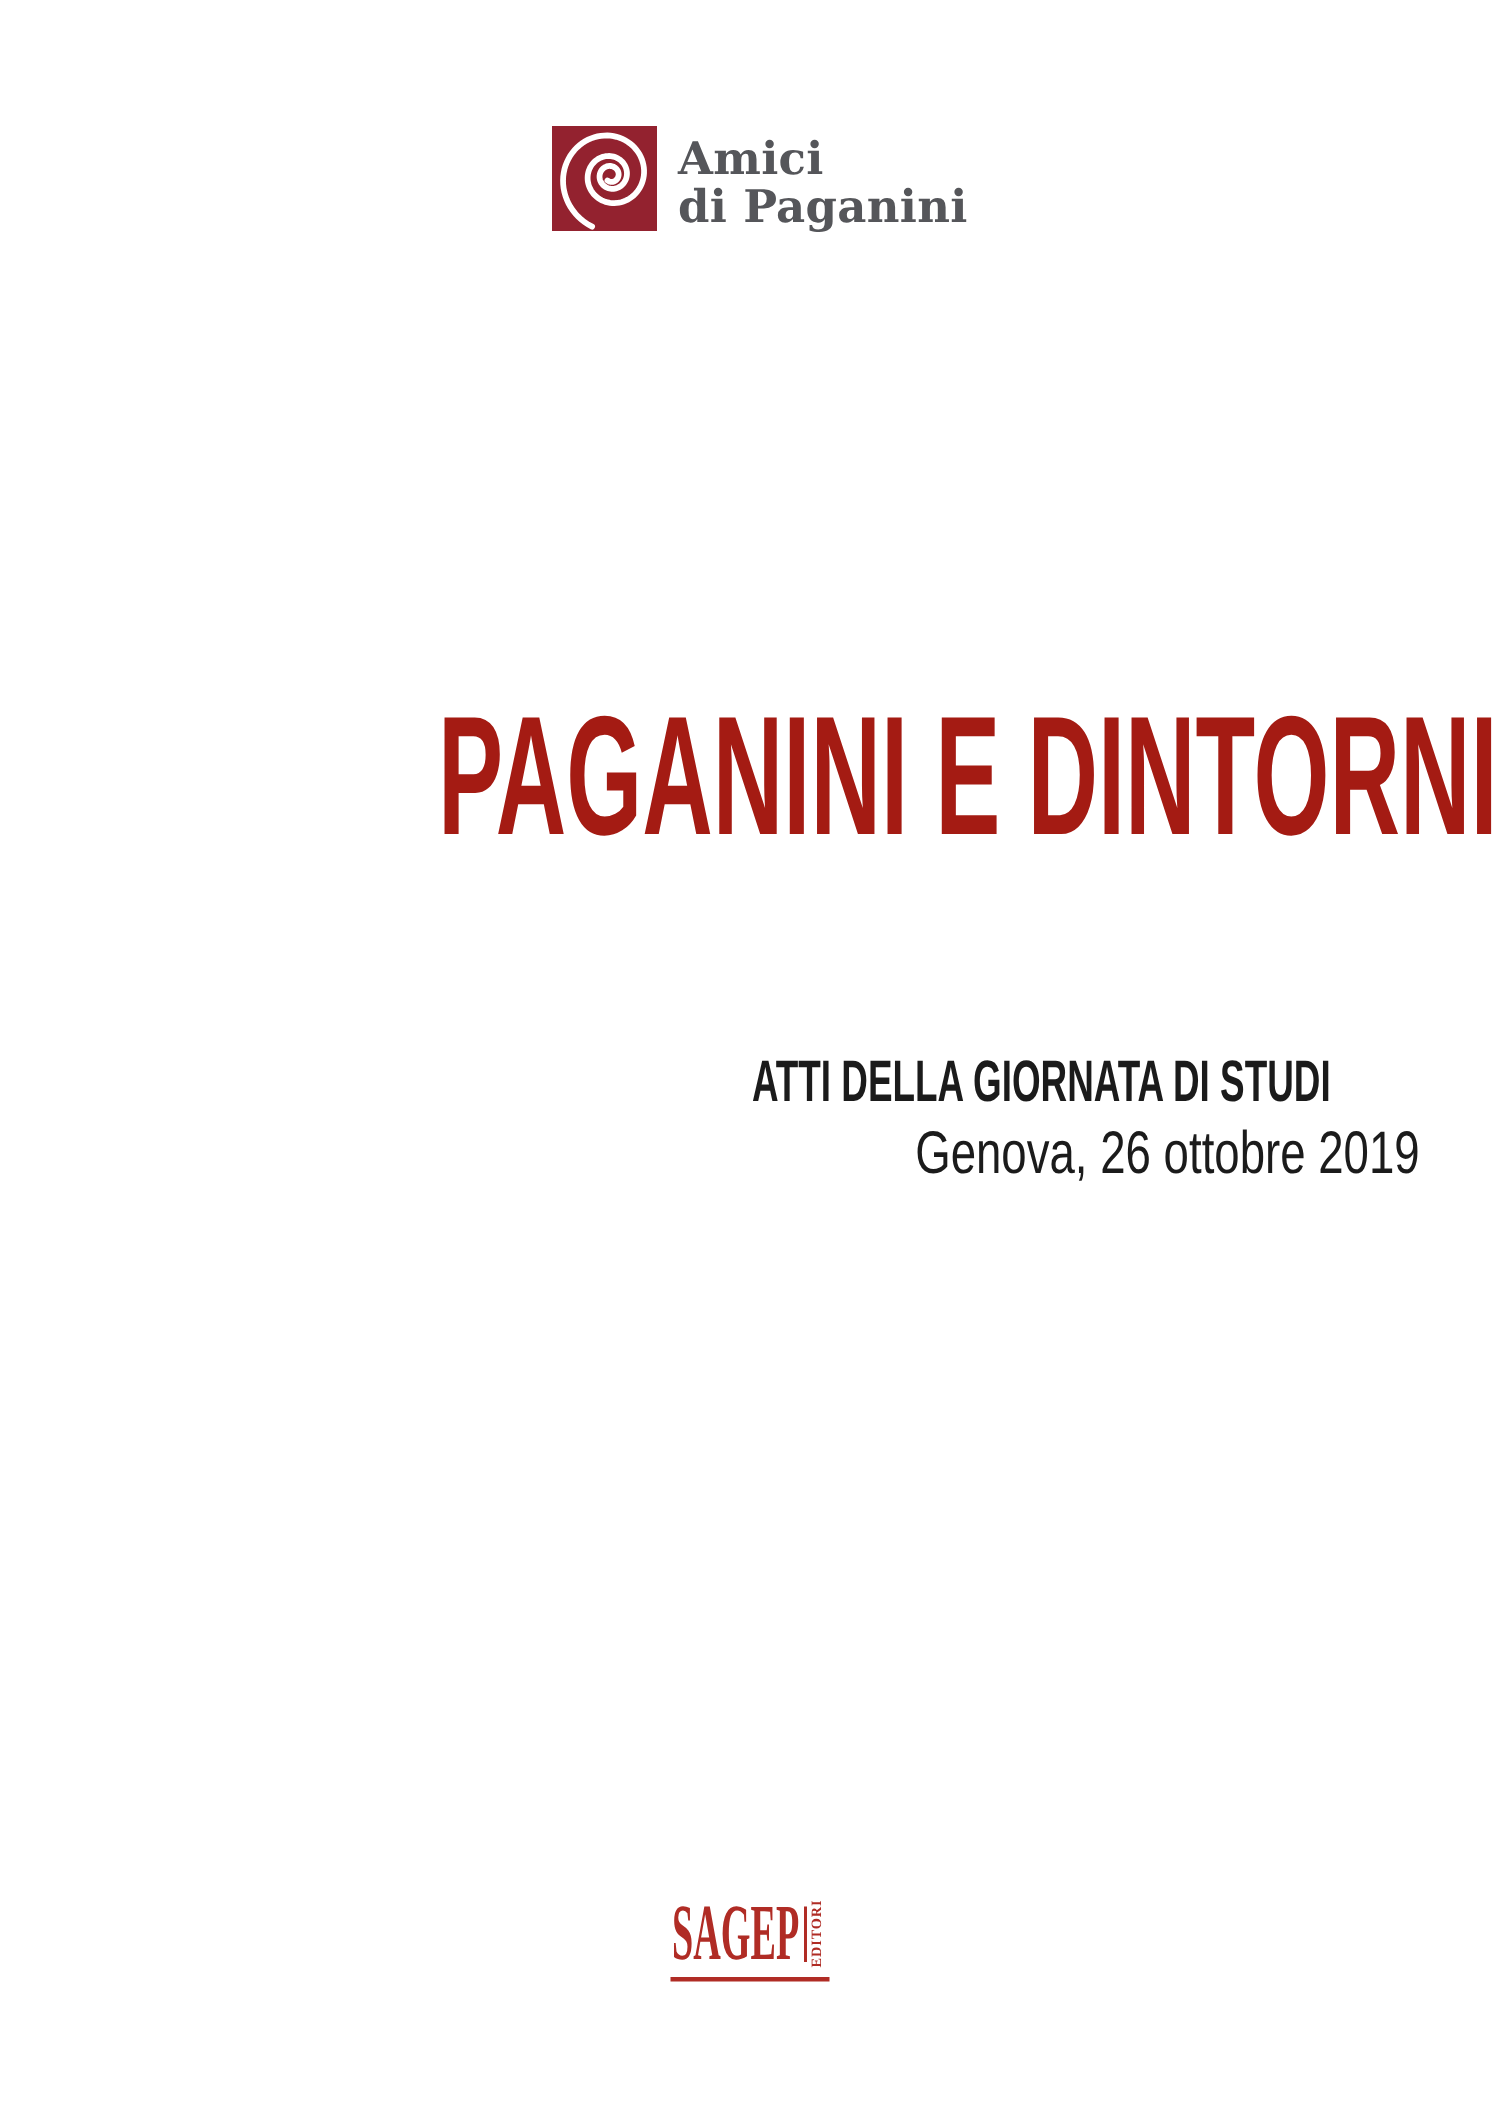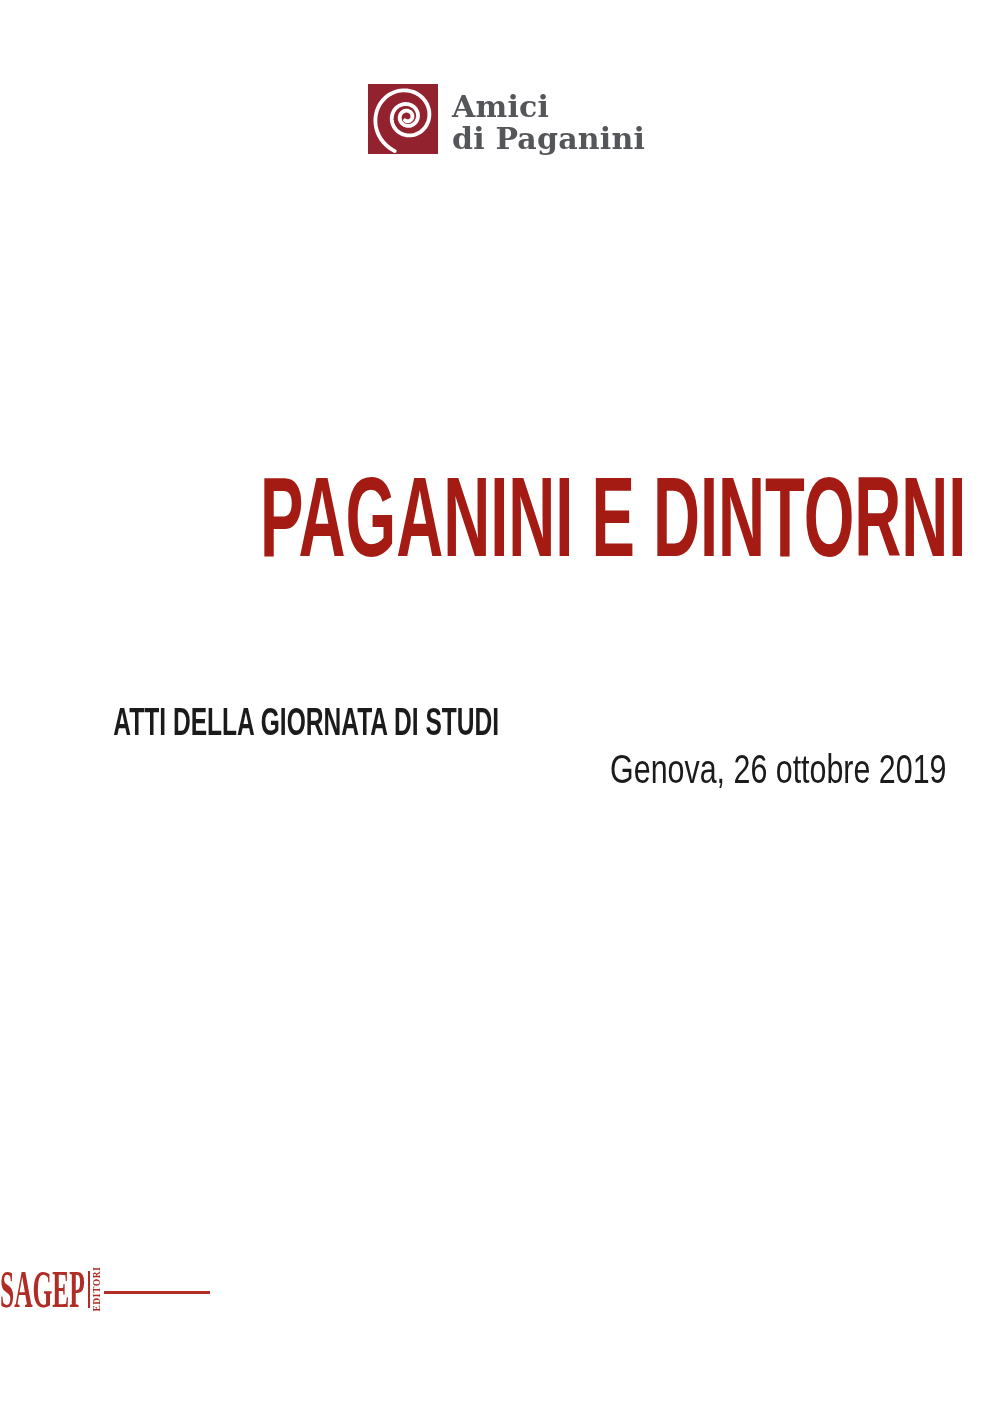--- a/index.html
+++ b/index.html
@@ -61,35 +61,36 @@
   .title {
     position: absolute;
     left: 0;
     right: 0;
     top: 461px;
     text-align: center;
     font-weight: bold;
     font-size: 113px;
     line-height: 113px;
     color: var(--title-red, #a41b13);
+    padding-left: 32px;
   }
   .title-inner {
     display: inline-block;
     transform: scaleX(0.576);
     transform-origin: center;
     white-space: nowrap;
   }
 
   
   .subtitle {
     position: absolute;
     left: 0;
     right: 0;
     top: 702px;
-    text-align: left;
+    text-align: right;
     font-weight: bold;
     font-size: 39px;
     line-height: 39px;
     color: var(--body-black, #1b1b1b);
   }
   .subtitle-inner {
     display: inline-block;
     transform: scaleX(0.63);
     transform-origin: center;
     white-space: nowrap;
@@ -112,21 +113,21 @@
     white-space: nowrap;
   }
 
   
   .publisher {
     position: absolute;
     left: 0;
     right: 0;
     top: 1266px;
     display: flex;
-    flex-direction: row;
+    flex-direction: column;
     align-items: center;
   }
   .publisher-row {
     display: flex;
     align-items: center;
     height: 46px;
   }
   .publisher-word-box {
     width: 85px;
     height: 46px;

